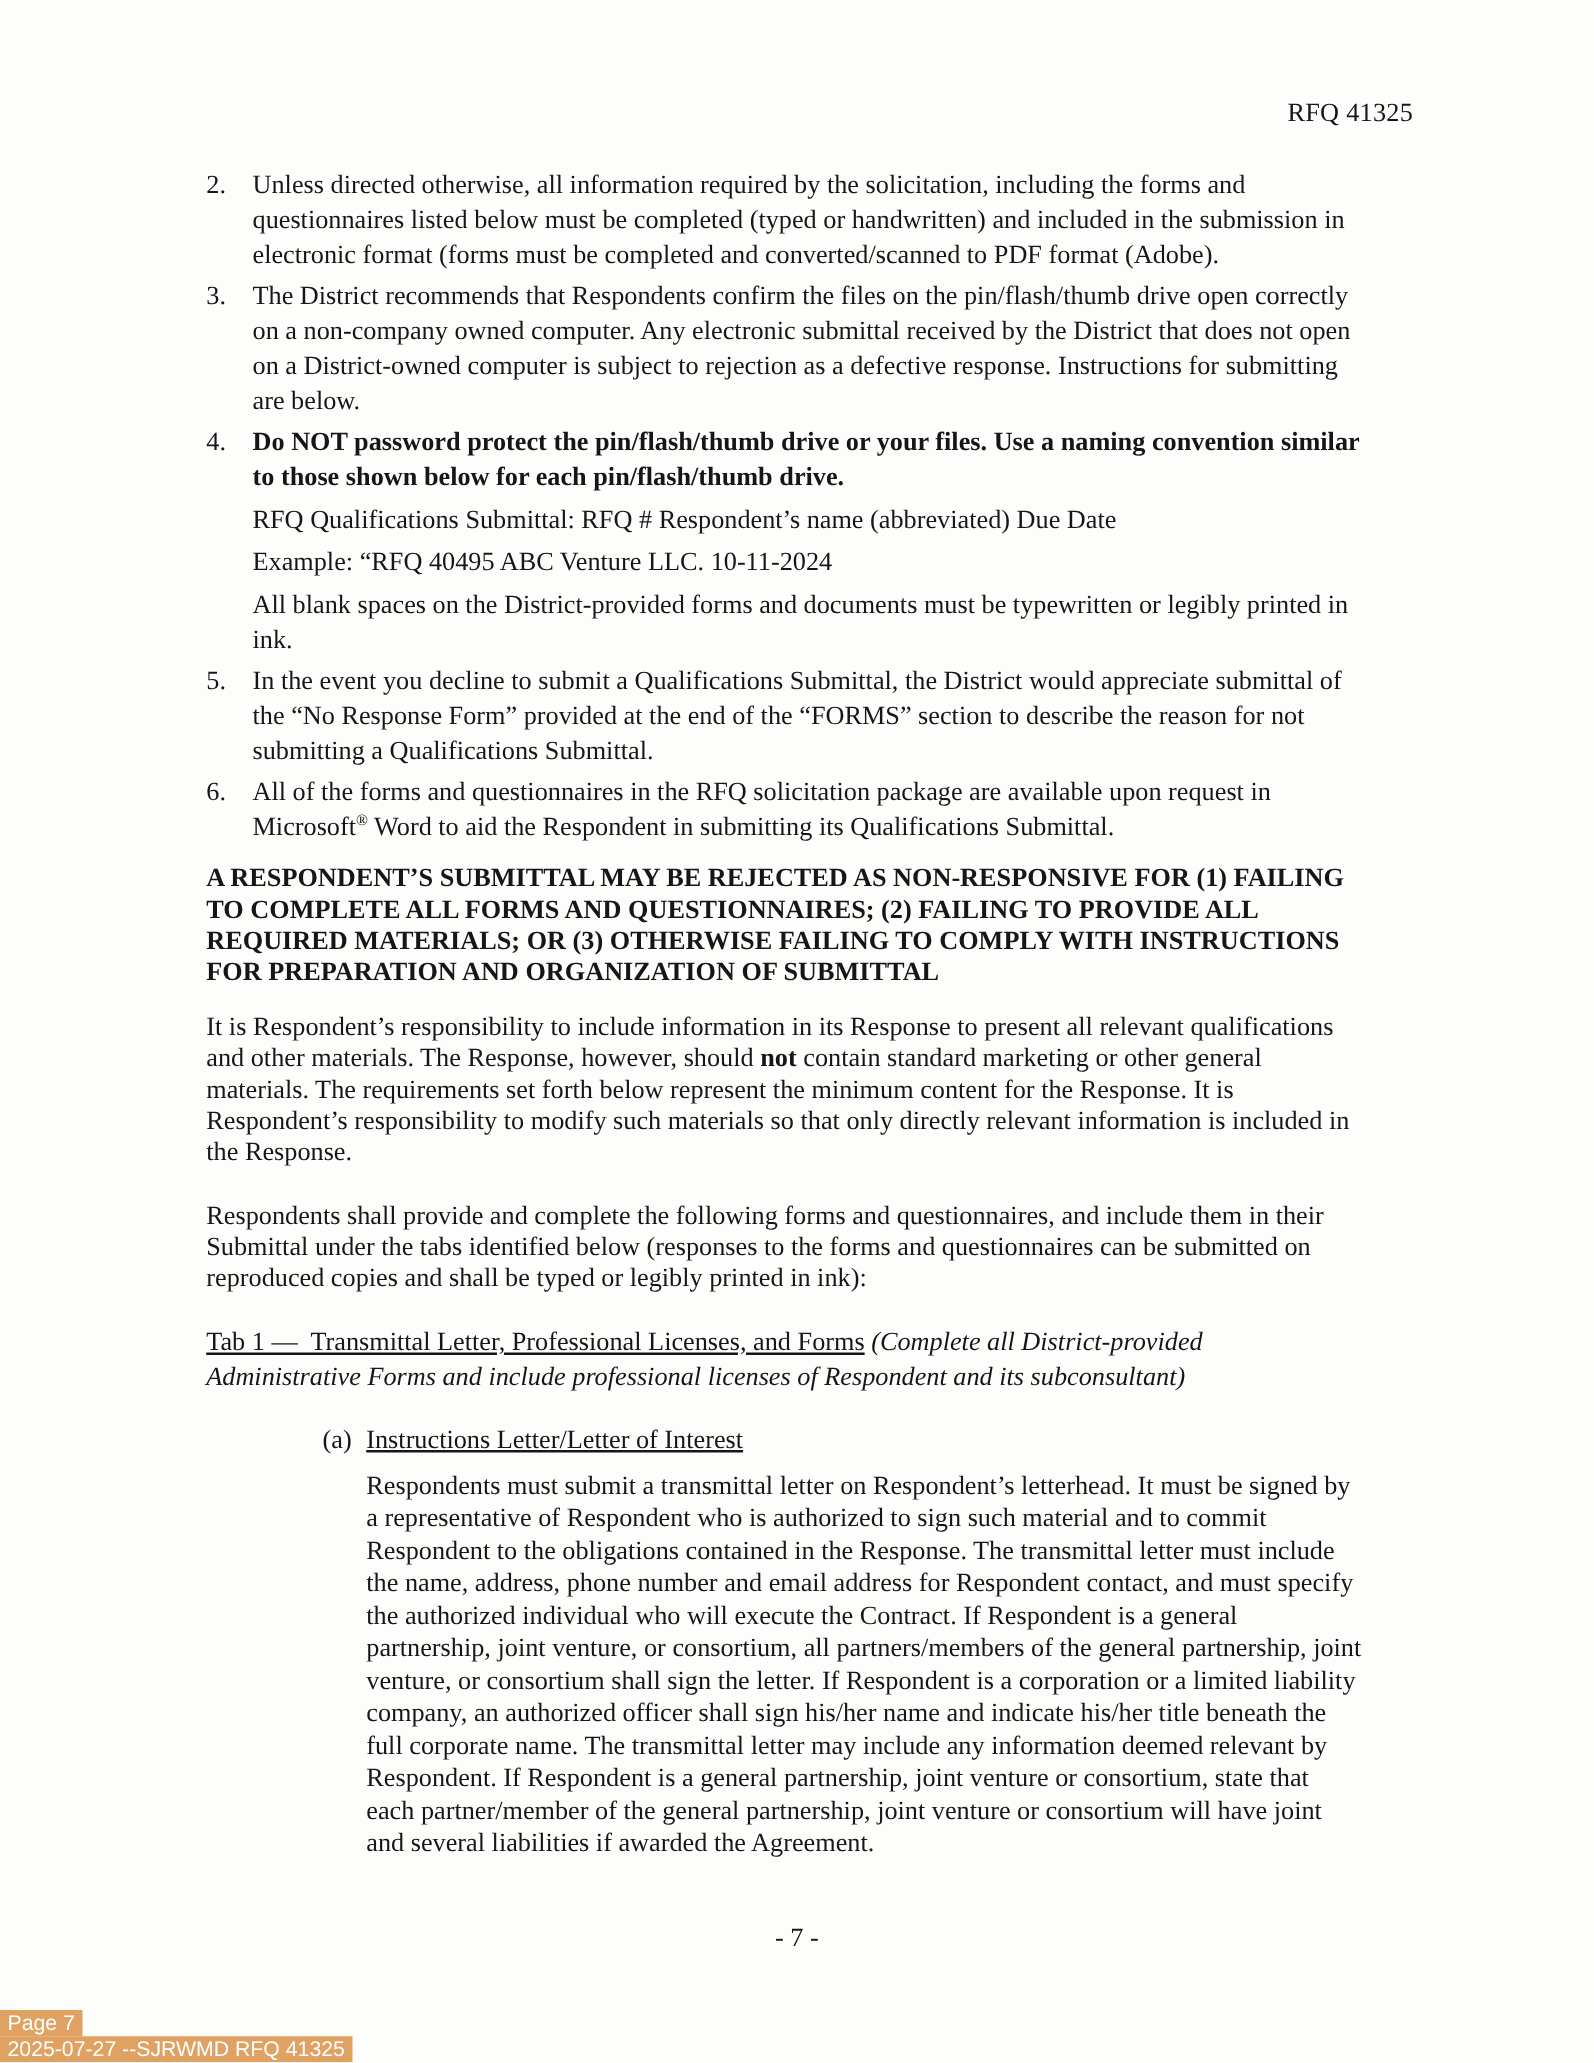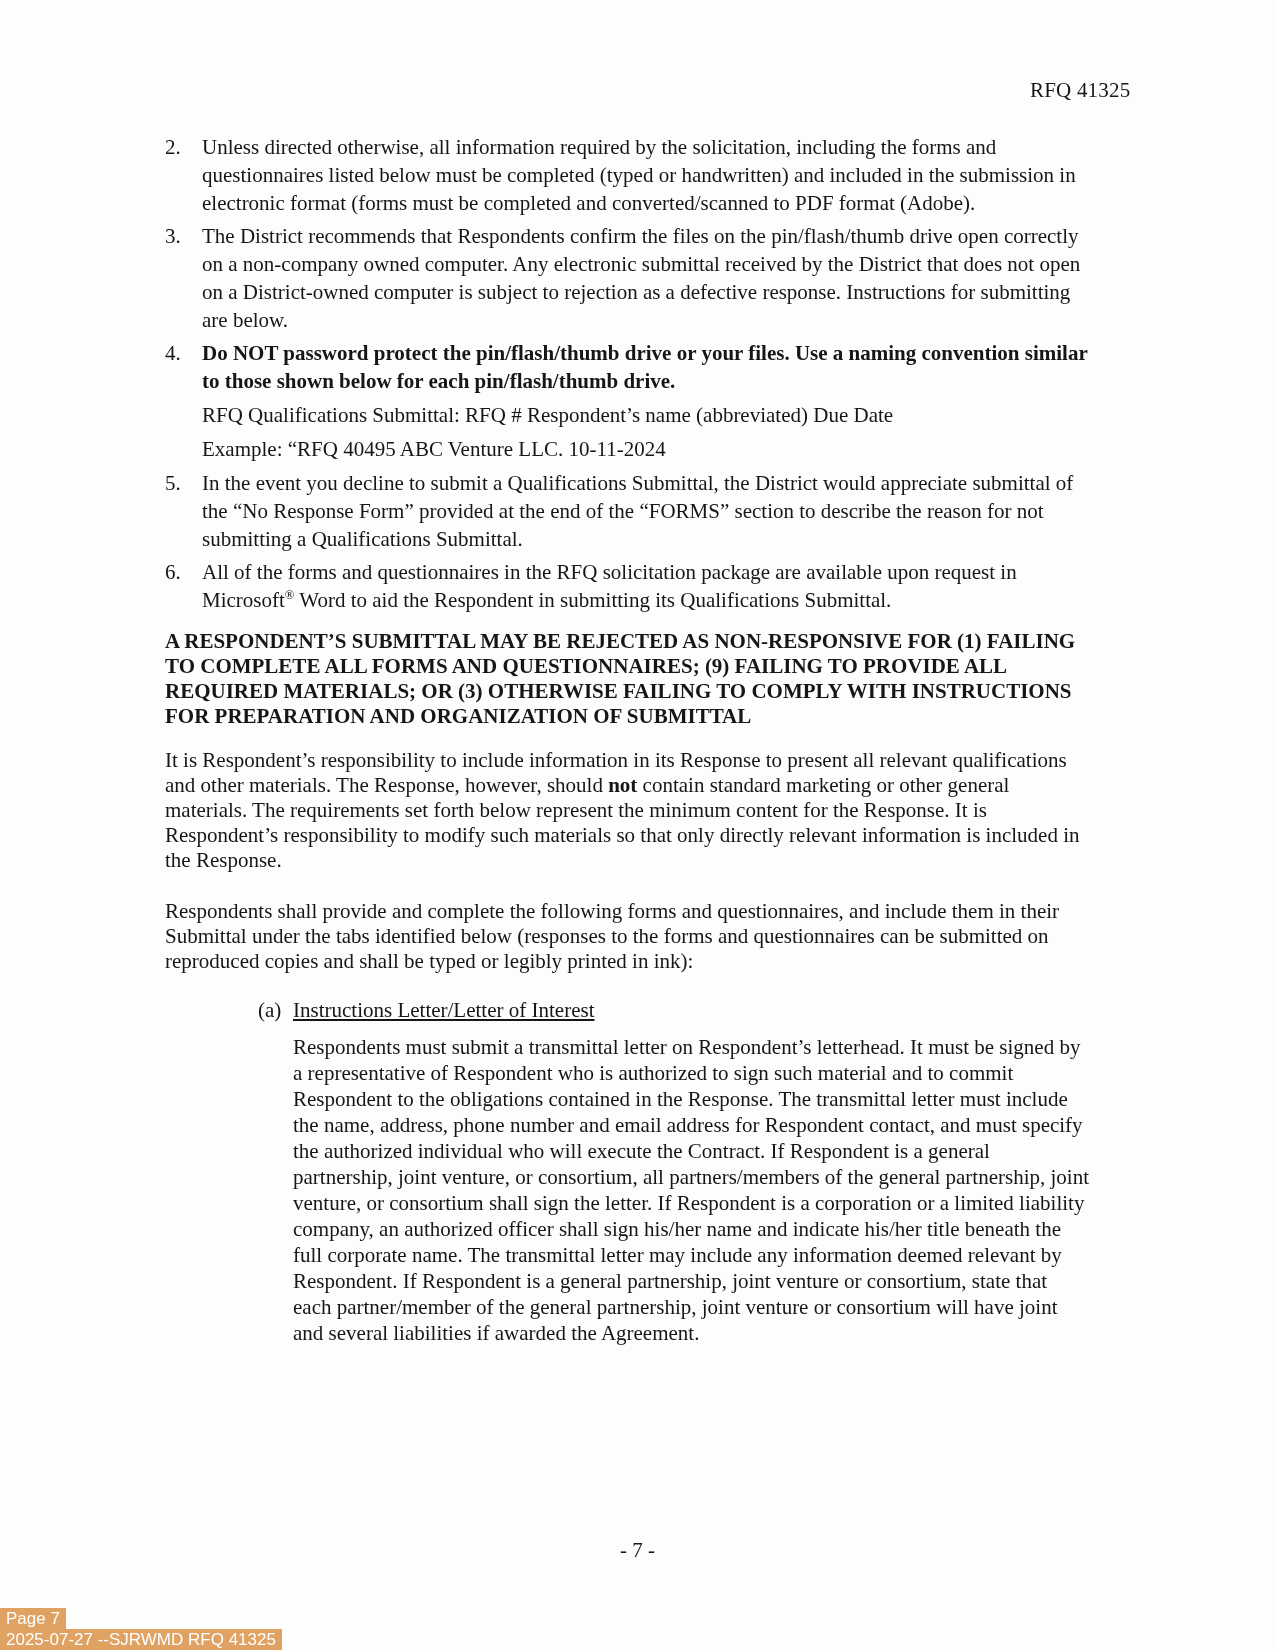--- a/index.html
+++ b/index.html
@@ -54,37 +54,39 @@
       <span class="txt">The District recommends that Respondents confirm the files on the pin/flash/thumb drive open correctly on a non-company owned computer. Any electronic submittal received by the District that does not open on a District-owned computer is subject to rejection as a defective response. Instructions for submitting are below.</span>
     </div>
 
     <div class="li" style="margin-bottom:6px;">
       <span class="num">4.</span>
       <span class="txt bold">Do NOT password protect the pin/flash/thumb drive or your files. Use a naming convention similar to those shown below for each pin/flash/thumb drive.</span>
     </div>
 
     <div class="sub">RFQ Qualifications Submittal: RFQ # Respondent’s name (abbreviated) Due Date</div>
     <div class="sub">Example: “RFQ 40495 ABC Venture LLC. 10-11-2024</div>
+    <div class="sub" style="margin-bottom:5px;">All blank spaces on the District-provided forms and documents must be typewritten or legibly printed in ink.</div>
 
     <div class="li">
       <span class="num">5.</span>
       <span class="txt">In the event you decline to submit a Qualifications Submittal, the District would appreciate submittal of the “No Response Form” provided at the end of the “FORMS” section to describe the reason for not submitting a Qualifications Submittal.</span>
     </div>
 
     <div class="li">
       <span class="num">6.</span>
       <span class="txt"><span>All of the forms and questionnaires in the RFQ solicitation package are available upon request in Microsoft</span><span class="supr">®</span><span> Word to aid the Respondent in submitting its Qualifications Submittal.</span></span>
     </div>
 
-    <div class="rejection">A RESPONDENT’S SUBMITTAL MAY BE REJECTED AS NON-RESPONSIVE FOR (1) FAILING TO COMPLETE ALL FORMS AND QUESTIONNAIRES; (9) FAILING TO PROVIDE ALL REQUIRED MATERIALS; OR (3) OTHERWISE FAILING TO COMPLY WITH INSTRUCTIONS FOR PREPARATION AND ORGANIZATION OF SUBMITTAL</div>
+    <div class="rejection">A RESPONDENT’S SUBMITTAL MAY BE REJECTED AS NON-RESPONSIVE FOR (1) FAILING TO COMPLETE ALL FORMS AND QUESTIONNAIRES; (2) FAILING TO PROVIDE ALL REQUIRED MATERIALS; OR (3) OTHERWISE FAILING TO COMPLY WITH INSTRUCTIONS FOR PREPARATION AND ORGANIZATION OF SUBMITTAL</div>
 
     <div class="p-body p1"><span>It is Respondent’s responsibility to include information in its Response to present all relevant qualifications and other materials. The Response, however, should </span><span class="bold">not</span><span> contain standard marketing or other general materials. The requirements set forth below represent the minimum content for the Response. It is Respondent’s responsibility to modify such materials so that only directly relevant information is included in the Response.</span></div>
 
     <div class="p-body p2">Respondents shall provide and complete the following forms and questionnaires, and include them in their Submittal under the tabs identified below (responses to the forms and questionnaires can be submitted on reproduced copies and shall be typed or legibly printed in ink):</div>
 
+    <div class="tab1"><span class="u">Tab 1 —  Transmittal Letter, Professional Licenses, and Forms</span><span class="it"> (Complete all District-provided Administrative Forms and include professional licenses of Respondent and its subconsultant)</span></div>
 
     <div class="seca-head">
       <span class="lbl">(a)</span>
       <span class="ht">Instructions Letter/Letter of Interest</span>
     </div>
 
     <div class="seca-body">Respondents must submit a transmittal letter on Respondent’s letterhead. It must be signed by a representative of Respondent who is authorized to sign such material and to commit Respondent to the obligations contained in the Response. The transmittal letter must include the name, address, phone number and email address for Respondent contact, and must specify the authorized individual who will execute the Contract. If Respondent is a general partnership, joint venture, or consortium, all partners/members of the general partnership, joint venture, or consortium shall sign the letter. If Respondent is a corporation or a limited liability company, an authorized officer shall sign his/her name and indicate his/her title beneath the full corporate name. The transmittal letter may include any information deemed relevant by Respondent. If Respondent is a general partnership, joint venture or consortium, state that each partner/member of the general partnership, joint venture or consortium will have joint and several liabilities if awarded the Agreement.</div>
 
   </div>
 

